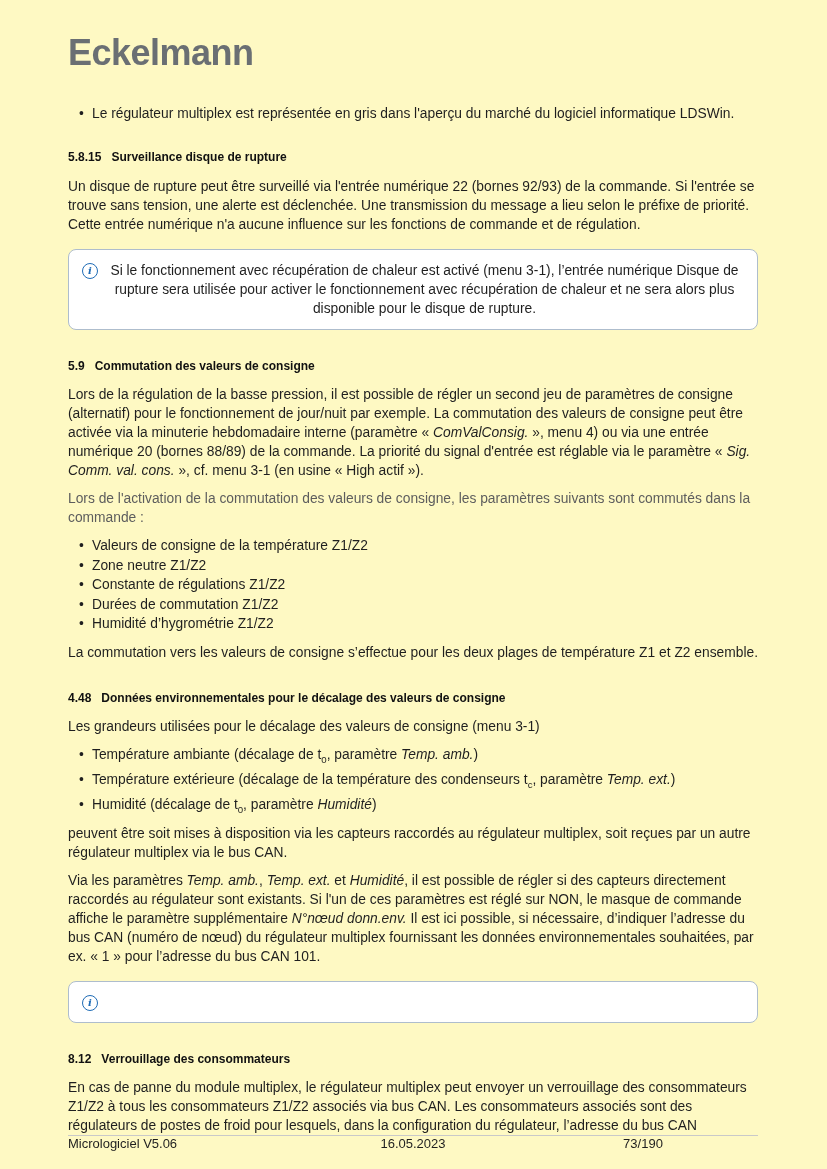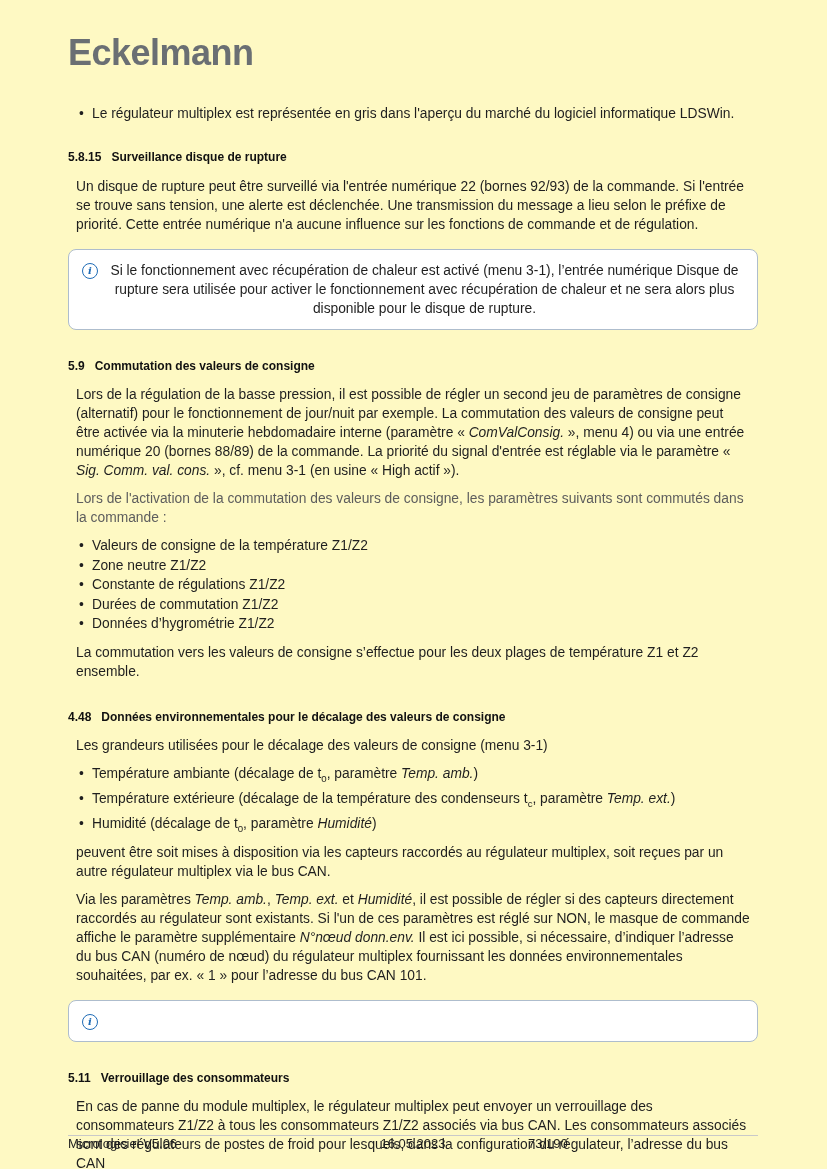--- a/index.html
+++ b/index.html
@@ -16,21 +16,21 @@
     width:827px;height:1169px;position:relative;background:#fef9c3;
     font-family:"Liberation Sans",sans-serif;color:var(--color-body_text);
     overflow:hidden;box-sizing:border-box;
   }
   .logo{
     padding:34px 0 0 68px;
     font-size:36px;font-weight:bold;letter-spacing:-0.5px;
     color:var(--color-logo);line-height:1.05;
   }
   .content{padding:0 69px 0 68px;}
-  p{font-size:13.8px;line-height:19px;margin:9px 8px;}
+  p{font-size:13.8px;line-height:19px;margin:9px 0;}
   p.muted{color:var(--color-muted_text);}
   ul{list-style:none;margin:7px 0 9px 0;padding:0 0 0 24px;}
   li{position:relative;font-size:13.8px;line-height:19.5px;}
   li.spaced{margin-bottom:5px;line-height:20px;}
   li::before{content:"\2022";position:absolute;left:-13px;top:0;}
   h2{
     font-size:12px;font-weight:bold;color:var(--color-heading_text);
     margin:29px 0 12px 0;display:flex;gap:10px;line-height:1.2;
   }
   h2.first{margin-top:27px;}
@@ -51,21 +51,21 @@
   .infobox .text{font-size:13.8px;line-height:19px;text-align:center;}
   sub{font-size:70%;line-height:0;}
   .rich i{font-style:italic;}
   .footer{
     position:absolute;left:68px;right:69px;bottom:18px;
     border-top:1px solid var(--color-footer_line);
     display:flex;font-size:13px;color:var(--color-body_text);
   }
   .footer .fl{flex:1;text-align:left;}
   .footer .fc{flex:1;text-align:center;}
-  .footer .fr{flex:1;text-align:left;}
+  .footer .fr{flex:1;text-align:center;}
 </style>
 </head>
 <body>
 
 <div class="page">
 
   <div class="logo">Eckelmann</div>
 
   <div class="content">
 
@@ -88,21 +88,21 @@
       <span>5.9</span>
       <span>Commutation des valeurs de consigne</span>
     </h2>
     <p class="rich"><span>Lors de la régulation de la basse pression, il est possible de régler un second jeu de paramètres de consigne (alternatif) pour le fonctionnement de jour/nuit par exemple. La commutation des valeurs de consigne peut être activée via la minuterie hebdomadaire interne (paramètre « </span><i>ComValConsig.</i><span> », menu 4) ou via une entrée numérique 20 (bornes 88/89) de la commande. La priorité du signal d'entrée est réglable via le paramètre « </span><i>Sig. Comm. val. cons.</i><span> », cf. menu 3-1 (en usine « High actif »).</span></p>
     <p class="rich muted"><span>Lors de l'activation de la commutation des valeurs de consigne, les paramètres suivants sont commutés dans la commande :</span></p>
     <ul>
       <li class="rich"><span>Valeurs de consigne de la température Z1/Z2</span></li>
       <li class="rich"><span>Zone neutre Z1/Z2</span></li>
       <li class="rich"><span>Constante de régulations Z1/Z2</span></li>
       <li class="rich"><span>Durées de commutation Z1/Z2</span></li>
-      <li class="rich"><span>Données d’hygrométrie Z1/Z2</span></li>
+      <li class="rich"><span>Humidité d’hygrométrie Z1/Z2</span></li>
     </ul>
     <p class="rich"><span>La commutation vers les valeurs de consigne s’effectue pour les deux plages de température Z1 et Z2 ensemble.</span></p>
 
     <h2>
       <span>4.48</span>
       <span>Données environnementales pour le décalage des valeurs de consigne</span>
     </h2>
     <p class="rich"><span>Les grandeurs utilisées pour le décalage des valeurs de consigne (menu 3-1)</span></p>
     <ul>
       <li class="rich spaced"><span>Température ambiante (décalage de t</span><sub>0</sub><span>, paramètre </span><i>Temp. amb.</i><span>)</span></li>
@@ -110,21 +110,21 @@
       <li class="rich spaced"><span>Humidité (décalage de t</span><sub>0</sub><span>, paramètre </span><i>Humidité</i><span>)</span></li>
     </ul>
     <p class="rich"><span>peuvent être soit mises à disposition via les capteurs raccordés au régulateur multiplex, soit reçues par un autre régulateur multiplex via le bus CAN.</span></p>
     <p class="rich"><span>Via les paramètres </span><i>Temp. amb.</i><span>, </span><i>Temp. ext.</i><span> et </span><i>Humidité</i><span>, il est possible de régler si des capteurs directement raccordés au régulateur sont existants. Si l'un de ces paramètres est réglé sur NON, le masque de commande affiche le paramètre supplémentaire </span><i>N°nœud donn.env.</i><span> Il est ici possible, si nécessaire, d’indiquer l’adresse du bus CAN (numéro de nœud) du régulateur multiplex fournissant les données environnementales souhaitées, par ex. « 1 » pour l’adresse du bus CAN 101.</span></p>
 
     <div class="infobox">
       <span class="info-icon">i</span>
     </div>
 
     <h2>
-      <span>5.11</span>
+      <span>8.12</span>
       <span>Verrouillage des consommateurs</span>
     </h2>
     <p class="rich"><span>En cas de panne du module multiplex, le régulateur multiplex peut envoyer un verrouillage des consommateurs Z1/Z2 à tous les consommateurs Z1/Z2 associés via bus CAN. Les consommateurs associés sont des régulateurs de postes de froid pour lesquels, dans la configuration du régulateur, l’adresse du bus CAN</span></p>
 
   </div>
 
   <div class="footer">
     <span class="fl">Micrologiciel V5.06</span>
     <span class="fc">16.05.2023</span>
     <span class="fr">73/190</span>

